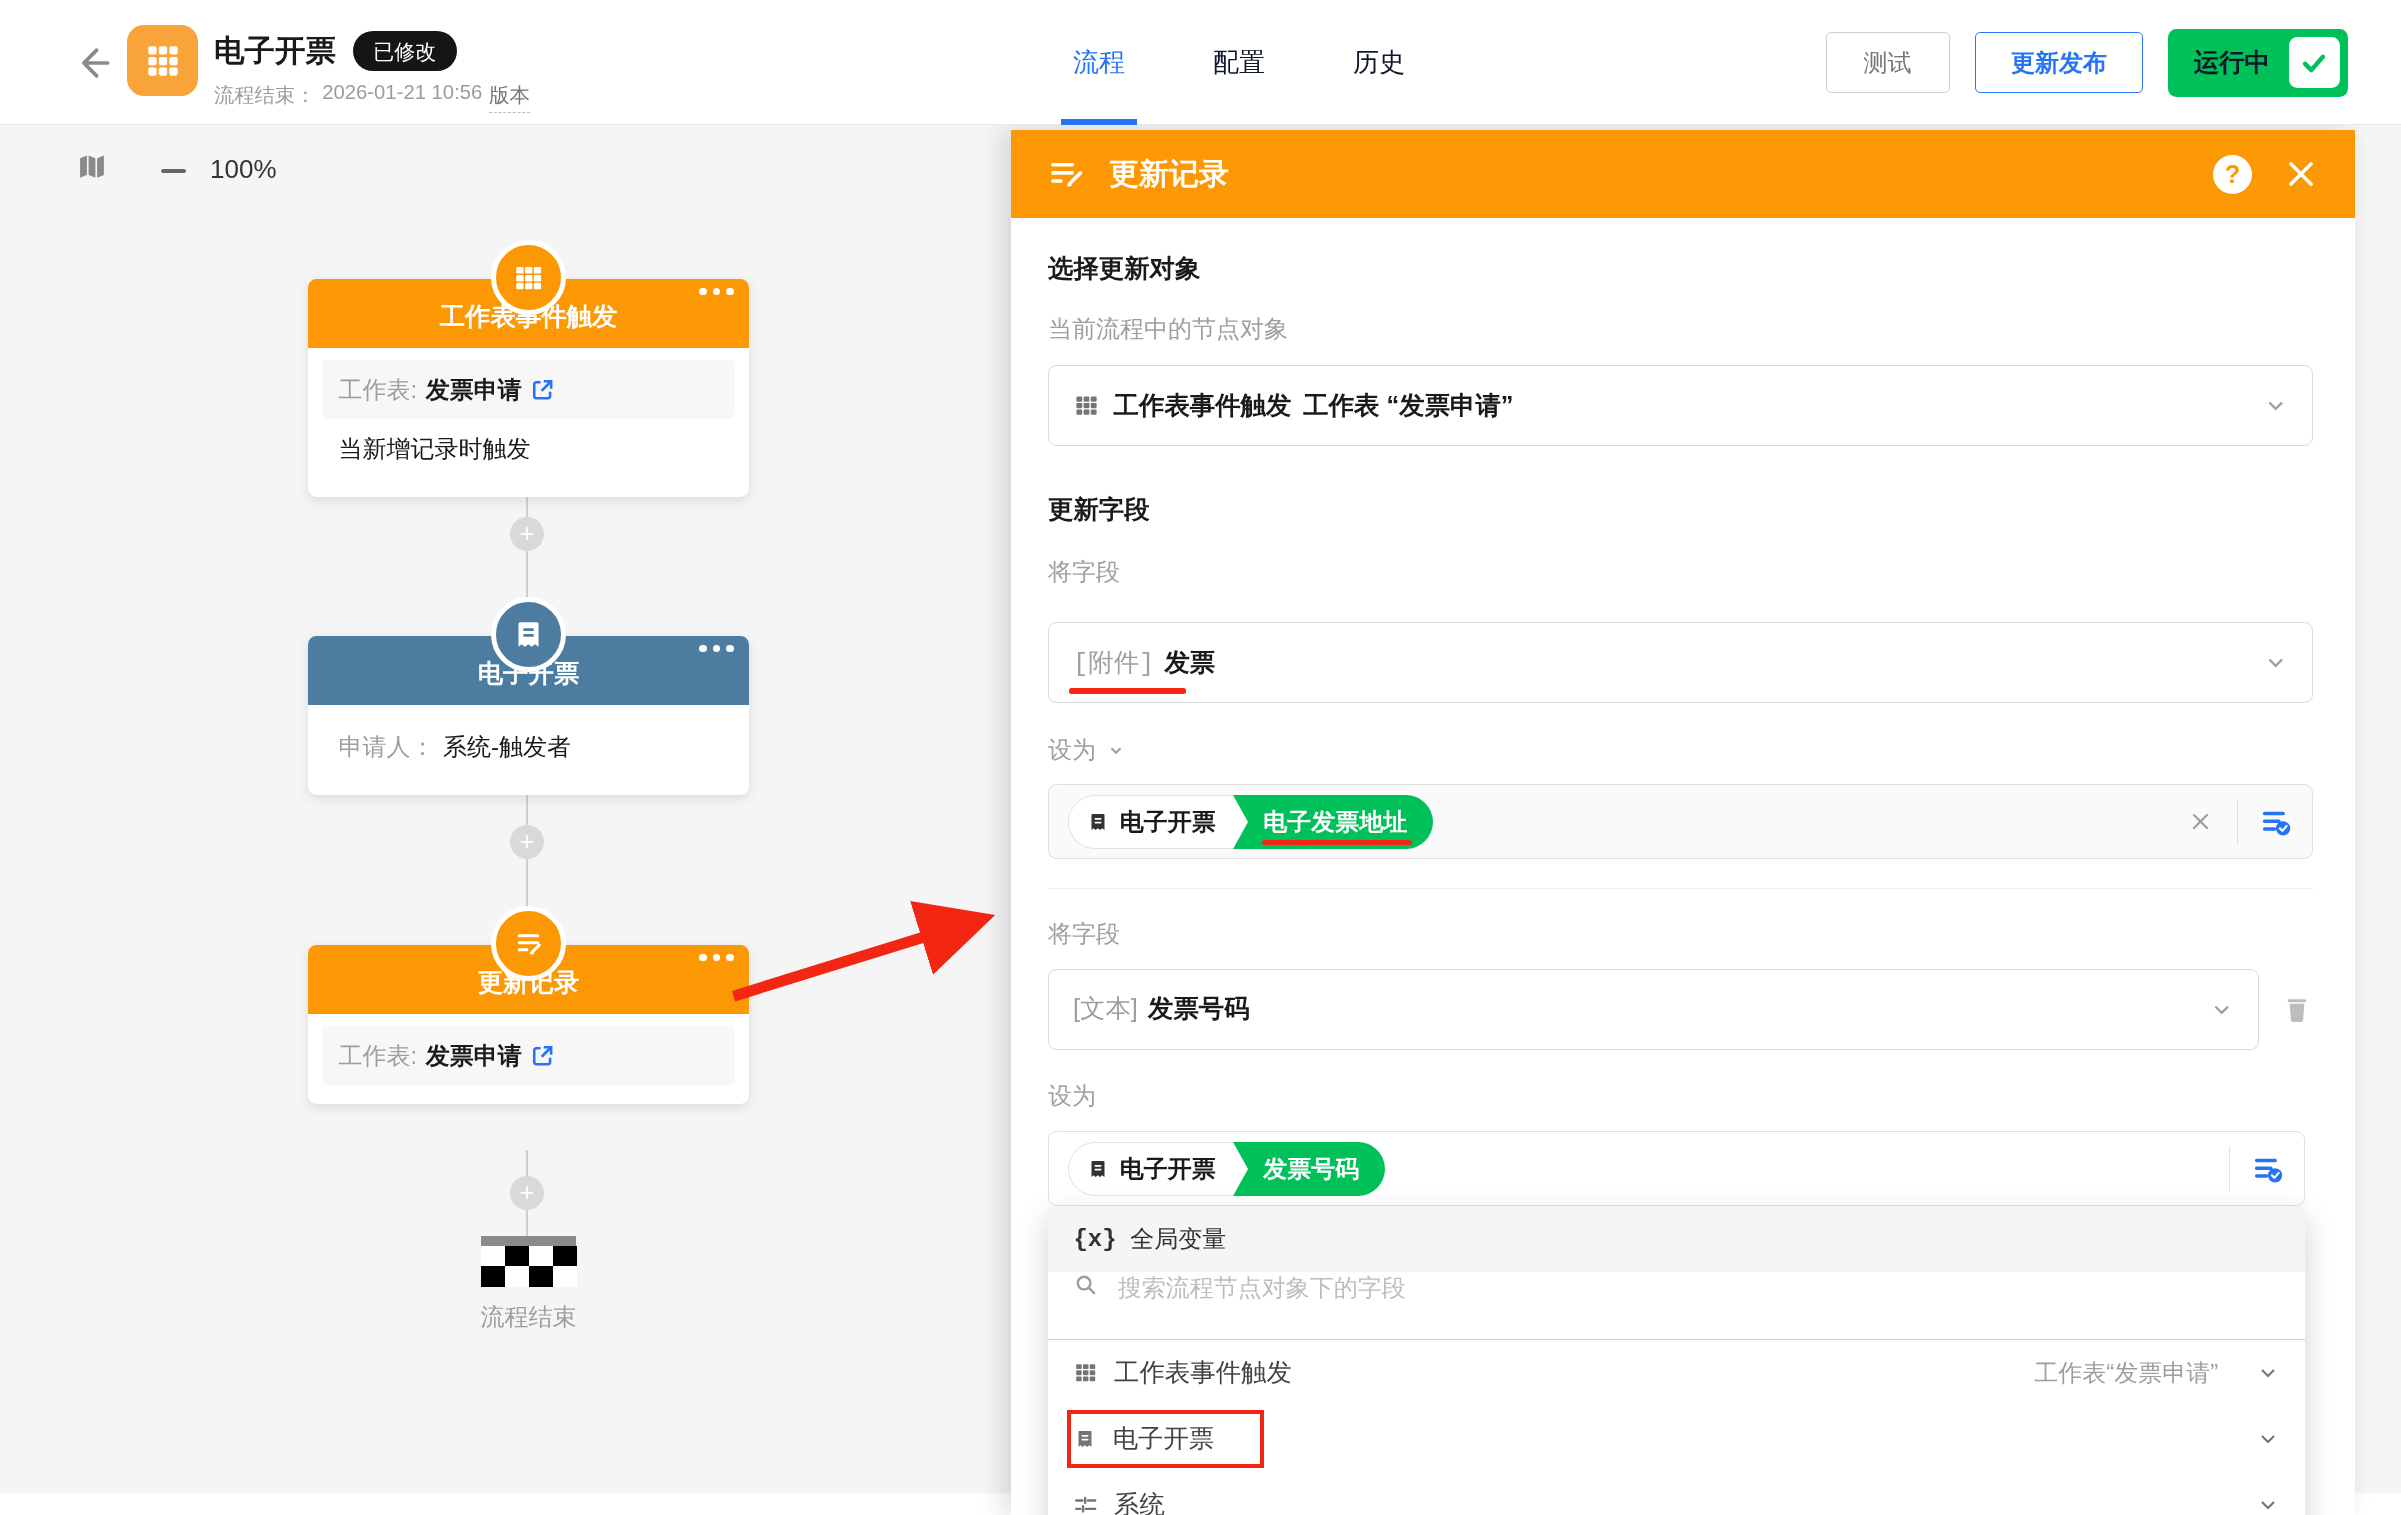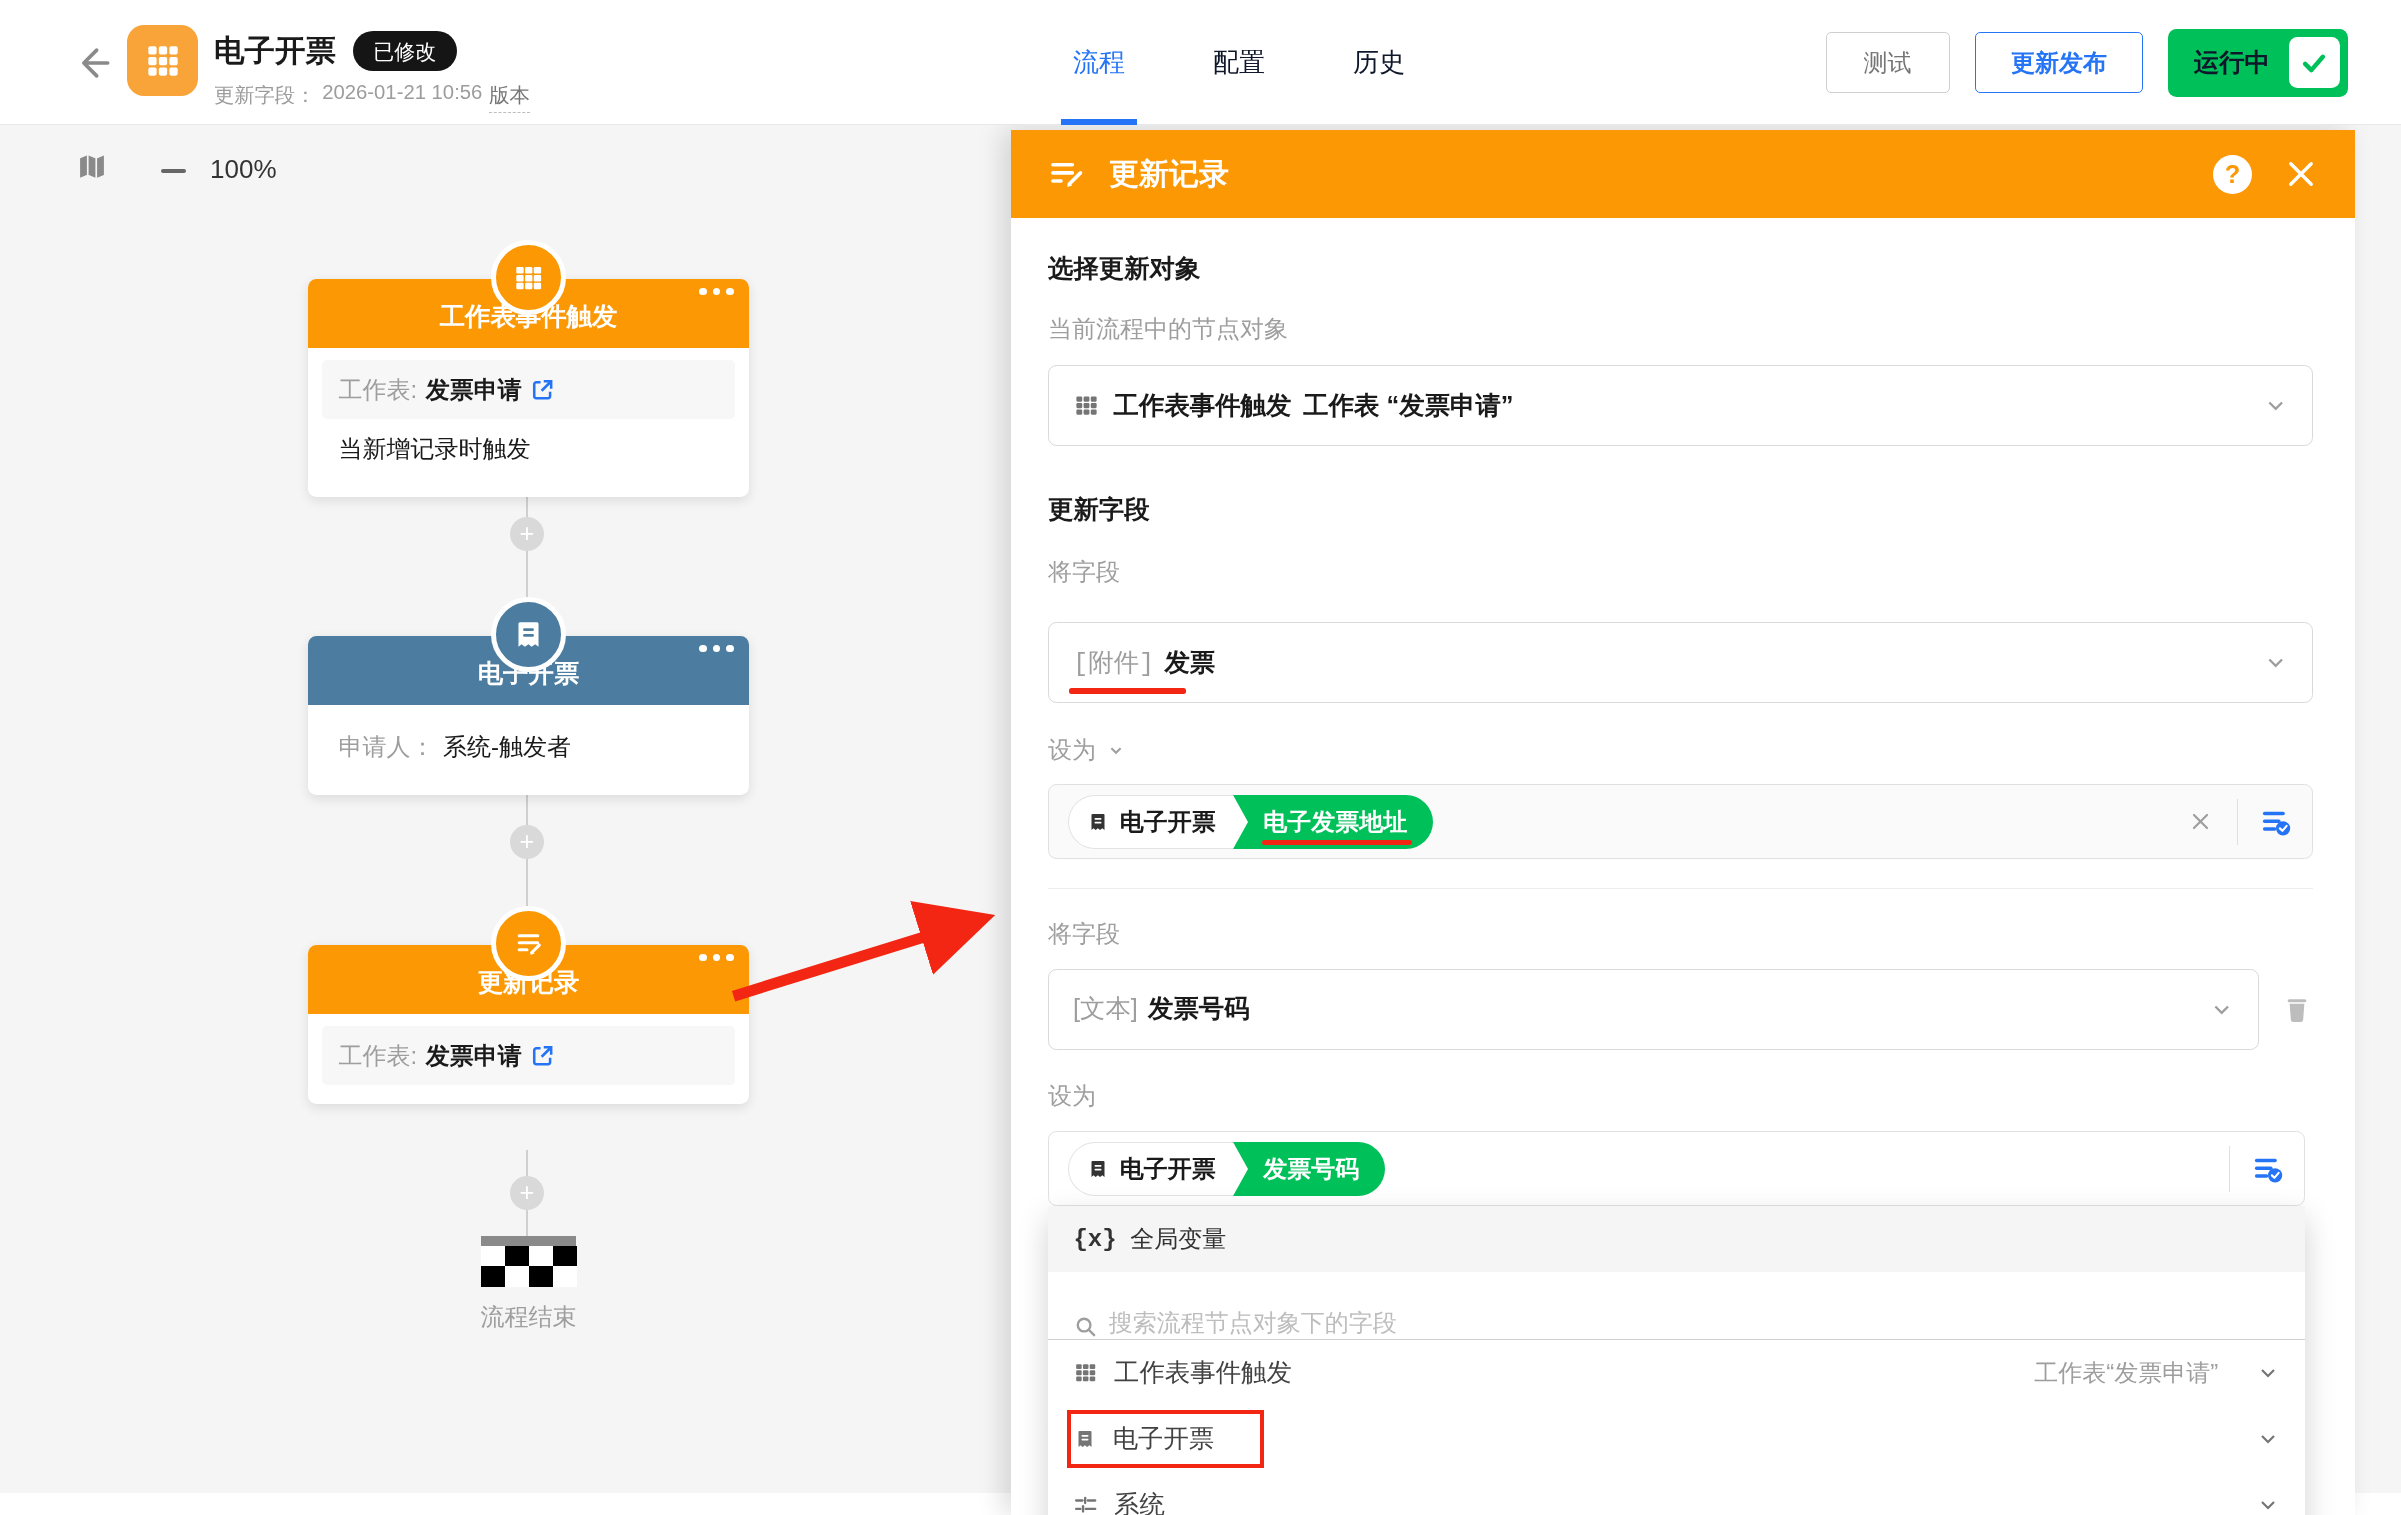--- a/index.html
+++ b/index.html
@@ -92,21 +92,21 @@
   .row-right { margin-left:auto; display:flex; align-items:center; }
   .vdiv { width:0.8px; height:46px; background:#e0e0e0; margin:0 22px; }
   .hr { border:none; border-top:0.8px solid #ededed; margin-top:29px; }
   .field-row { display:flex; align-items:center; }
   .anno-line { position:absolute; background:#f22613; border-radius:2.5px; }
   .popover { position:relative; margin-top:0; background:#fff; box-shadow:0 12px 30.5px rgba(0,0,0,.18);
     border-radius:0 0 5.1px 5.1px; z-index:8; width:1257px; }
   .pop-gv { height:66px; background:#f5f5f5; display:flex; align-items:center; gap:13.6px; padding:0 25.4px;
     font-size:24px; color:#333; }
   .gv-x { font-weight:bold; font-family:"Liberation Mono","DejaVu Sans Mono",monospace; }
-  .pop-search { height:68px; display:flex; align-items:flex-end; gap:10px; padding:0 25.4px;
+  .pop-search { height:68px; display:flex; align-items:flex-start; gap:19px; padding:0 25.4px;
     border-bottom:1.7px solid #cfcfcf; }
   .pop-search .ph { font-size:24px; color:#bdbdbd; }
   .pop-item { height:66px; display:flex; align-items:center; gap:15.3px; padding:0 25.4px; position:relative; }
   .pop-item .pi-label { font-size:25.4px; color:#424242; }
   .pop-item .pi-hint { margin-left:auto; font-size:24px; color:#9e9e9e; }
   .pop-item .chev { margin-left:22px; }
   .redbox { position:absolute; left:18.6px; top:4.2px; width:197px; height:58px; border:4.2px solid #f22613; }
   .footer { position:absolute; left:37px; bottom:25.4px; display:flex; gap:18.6px; z-index:7; }
   .btn-save { width:161px; height:66px; background:#2574f6; border-radius:6.8px; color:#fff; font-size:25.4px;
     display:flex; align-items:center; justify-content:center; }
@@ -137,21 +137,21 @@
           <rect x="19.5" y="31" width="9" height="9" rx="2"></rect>
           <rect x="31" y="31" width="9" height="9" rx="2"></rect>
         </g>
     </svg>
   </div>
   <div class="title-row">
     <span class="app-title">电子开票</span>
     <span class="badge">已修改</span>
   </div>
   <div class="sub-row">
-    <span>更新字段：</span>
+    <span>流程结束：</span>
     <span>2026-01-21 10:56</span>
     <span class="version-link">版本</span>
   </div>
   <div class="tabs">
     <div class="tab active">流程</div>
     <div class="tab">配置</div>
     <div class="tab">历史</div>
   </div>
   <div class="hdr-btns">
     <div class="btn-test">测试</div>

